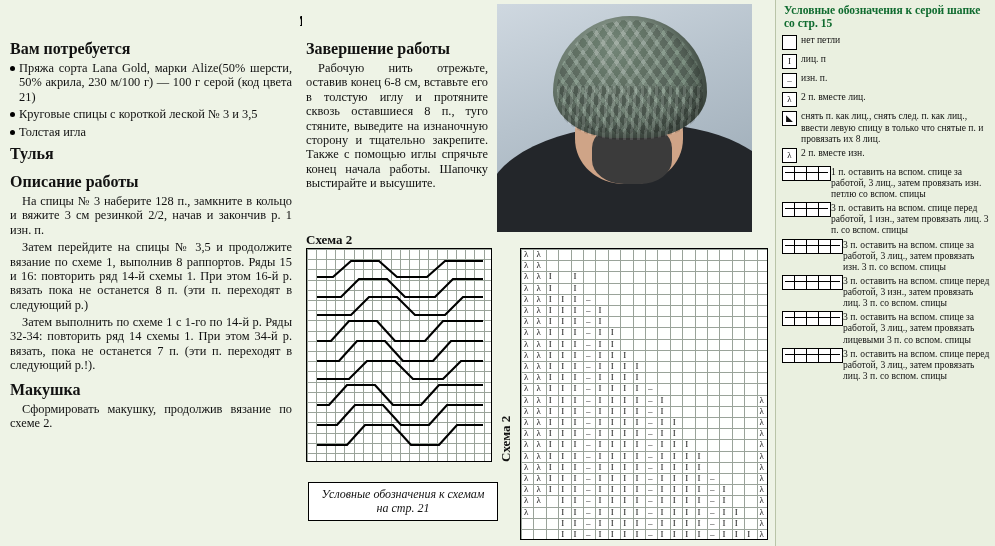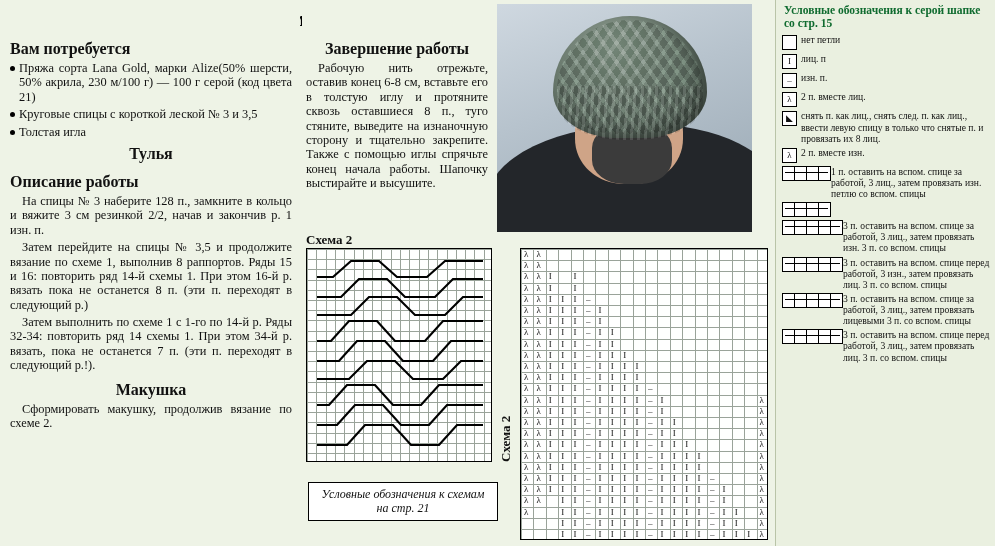--- a/index.html
+++ b/index.html
@@ -29,21 +29,21 @@
   .title{
     position:absolute;left:62px;top:4px;width:430px;
     font-size:26px;font-weight:bold;line-height:1.05;
     font-family:"Liberation Serif", serif;
     color:#000;
   }
   .title .sz{font-size:22px;}
   .h2{
     font-size:16px;font-weight:bold;margin:4px 0 3px 0;
   }
-  .h2.center{text-align:center;}
+  .h2.center{}
   p{margin:0 0 3px 0;font-size:12.4px;line-height:1.16;text-align:justify;}
   p.ind{text-indent:12px;}
   .bullet{position:relative;padding-left:9px;}
   .bullet:before{
     content:"";position:absolute;left:0;top:5px;width:5px;height:5px;
     background:#000;border-radius:50%;
   }
   .body-block{margin-top:34px;}
 
   
@@ -549,20 +549,21 @@
           </span>
           <span class="ltxt">1 п. оставить на вспом. спице за работой, 3 лиц., затем провязать изн. петлю со вспом. спицы</span>
         </div>
         <div class="lrow">
           <span class="cellrow arrowbox">
             <i></i>
             <i></i>
             <i></i>
             <i></i>
           </span>
+          <span class="ltxt">3 п. оставить на вспом. спице перед работой, 1 изн., затем провязать лиц. 3 п. со вспом. спицы</span>
         </div>
         <div class="lrow">
           <span class="cellrow arrowbox">
             <i></i>
             <i></i>
             <i></i>
             <i></i>
             <i></i>
           </span>
           <span class="ltxt">3 п. оставить на вспом. спице за работой, 3 лиц., затем провязать изн. 3 п. со вспом. спицы</span>

